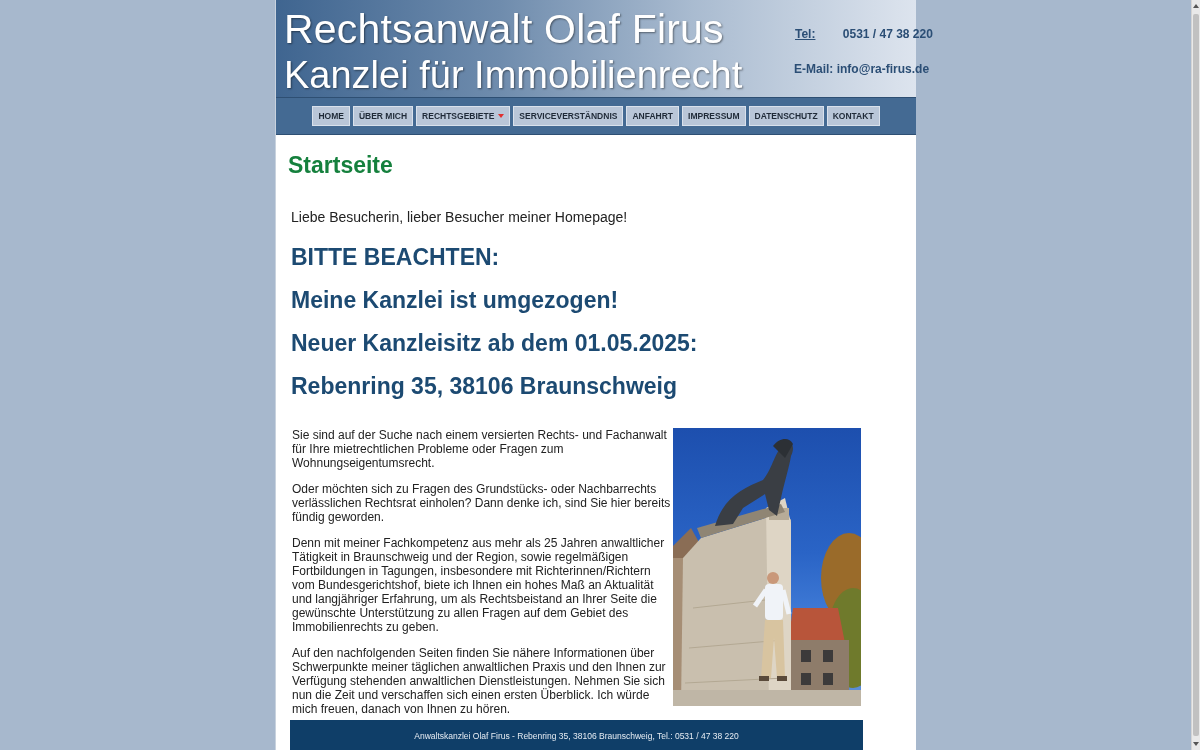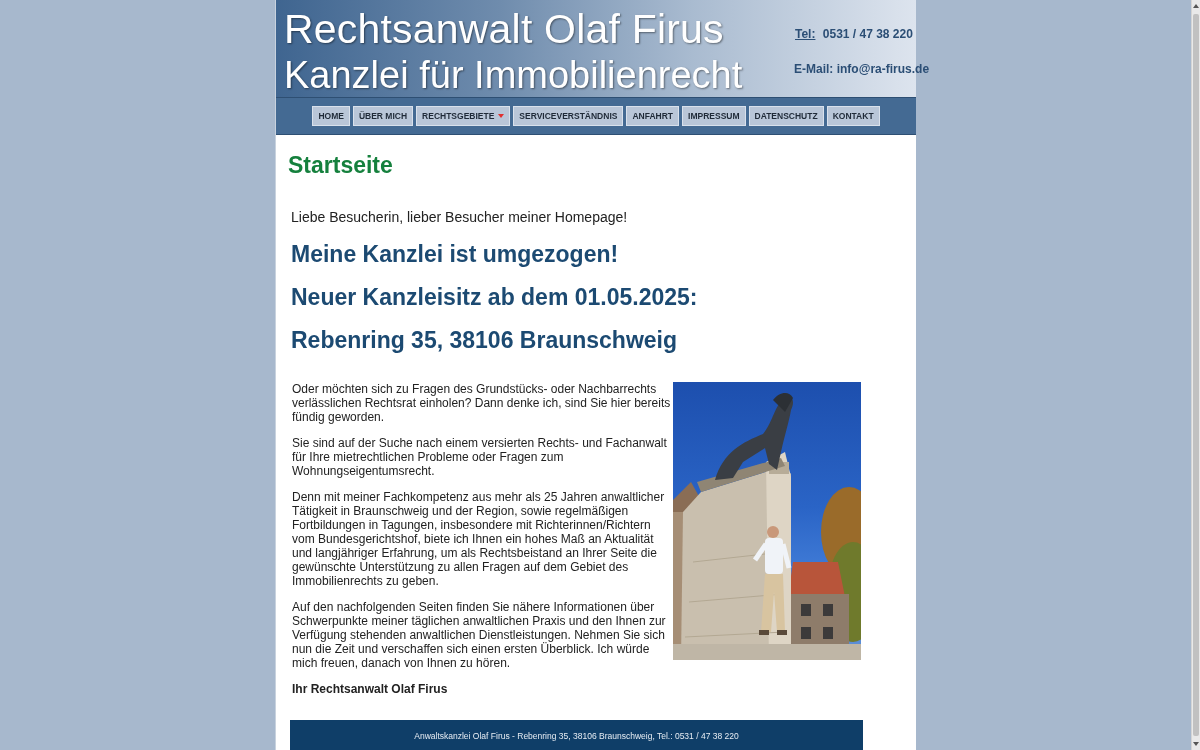--- a/index.html
+++ b/index.html
@@ -43,21 +43,21 @@
     white-space: nowrap;
   }
   .header .contact {
     position: absolute;
     color: #2b4e75;
     font-size: 12px;
     font-weight: bold;
     white-space: nowrap;
   }
   .header .tel { left: 519px; top: 27px; }
-  .header .tel .label { margin-right: 4px; text-decoration: underline; }
+  .header .tel .label { margin-right: 24px; text-decoration: underline; }
   .header .mail { left: 518px; top: 62px; }
 
   .nav {
     height: 38px;
     background: #446a93;
     border-top: 1px solid #2e4f73;
     border-bottom: 1px solid #2e4f73;
     display: flex;
     justify-content: center;
     align-items: center;
@@ -221,28 +221,29 @@
       <span>DATENSCHUTZ</span>
     </div>
     <div class="item">
       <span>KONTAKT</span>
     </div>
   </div>
 
   <div class="content">
     <h1 class="page-title">Startseite</h1>
     <div class="greeting">Liebe Besucherin, lieber Besucher meiner Homepage!</div>
+    <div class="notice n1">BITTE BEACHTEN:</div>
     <div class="notice n2">Meine Kanzlei ist umgezogen!</div>
     <div class="notice n3">Neuer Kanzleisitz ab dem 01.05.2025:</div>
     <div class="notice n4">Rebenring 35, 38106 Braunschweig</div>
 
     <div class="body-row">
       <div class="body-text">
+        <p>Sie sind auf der Suche nach einem versierten Rechts- und Fachanwalt für Ihre mietrechtlichen Probleme oder Fragen zum Wohnungseigentumsrecht.</p>
         <p>Oder möchten sich zu Fragen des Grundstücks- oder Nachbarrechts verlässlichen Rechtsrat einholen? Dann denke ich, sind Sie hier bereits fündig geworden.</p>
-        <p>Sie sind auf der Suche nach einem versierten Rechts- und Fachanwalt für Ihre mietrechtlichen Probleme oder Fragen zum Wohnungseigentumsrecht.</p>
         <p>Denn mit meiner Fachkompetenz aus mehr als 25 Jahren anwaltlicher Tätigkeit in Braunschweig und der Region, sowie regelmäßigen Fortbildungen in Tagungen, insbesondere mit Richterinnen/Richtern vom Bundesgerichtshof, biete ich Ihnen ein hohes Maß an Aktualität und langjähriger Erfahrung, um als Rechtsbeistand an Ihrer Seite die gewünschte Unterstützung zu allen Fragen auf dem Gebiet des Immobilienrechts zu geben.</p>
         <p>Auf den nachfolgenden Seiten finden Sie nähere Informationen über Schwerpunkte meiner täglichen anwaltlichen Praxis und den Ihnen zur Verfügung stehenden anwaltlichen Dienstleistungen. Nehmen Sie sich nun die Zeit und verschaffen sich einen ersten Überblick. Ich würde mich freuen, danach von Ihnen zu hören.</p>
         <p class="sign">Ihr Rechtsanwalt Olaf Firus</p>
       </div>
 
       <div class="photo" title="Lawyer standing at the Braunschweig lion monument">
         <svg width="188" height="278" viewBox="0 0 188 278">
 
           <ellipse cx="176" cy="150" rx="28" ry="45" fill="#9a6b2a"></ellipse>
           <ellipse cx="180" cy="210" rx="26" ry="50" fill="#6f7a2c"></ellipse>

